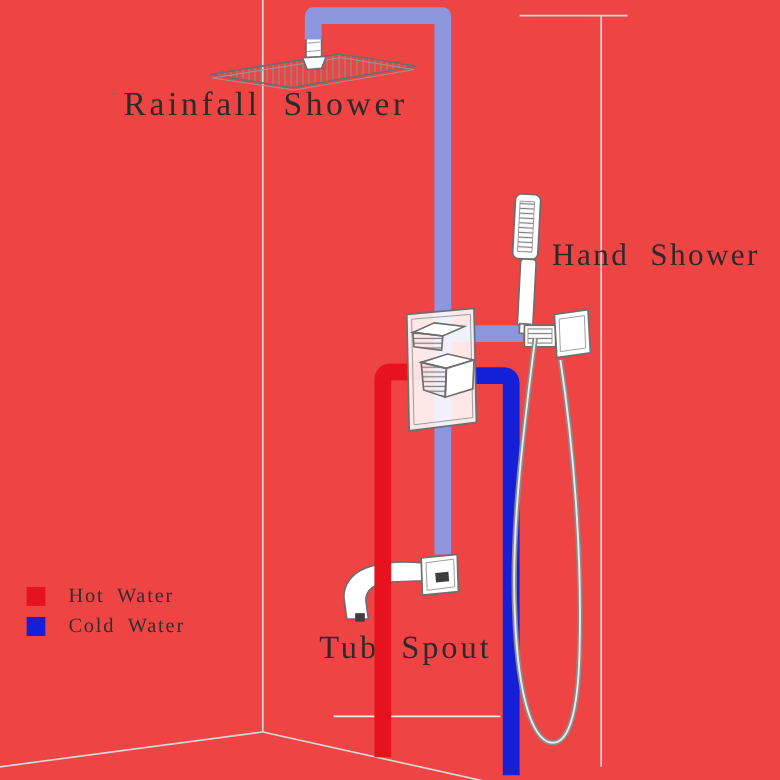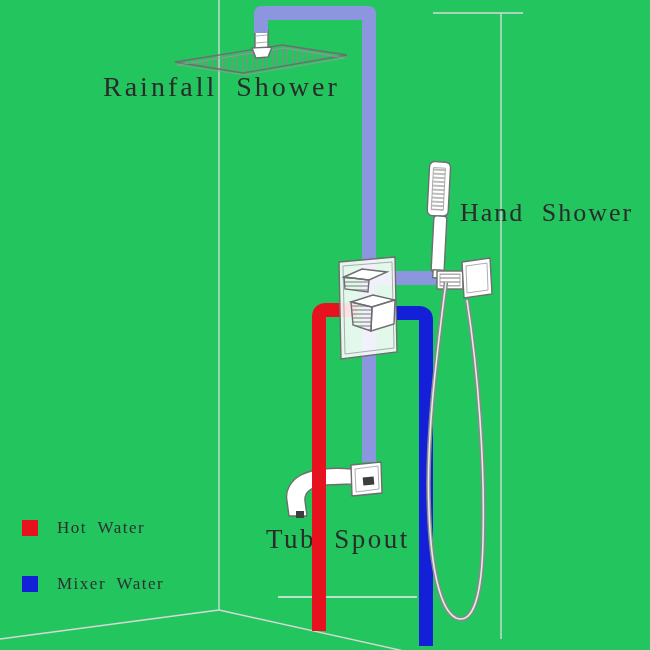--- a/index.html
+++ b/index.html
@@ -1,24 +1,24 @@
 <!DOCTYPE html>
 <html><head>
 <meta charset="utf-8">
 <style>
   html,body{margin:0;padding:0;background:#fff;}
-  .canvas{position:relative;width:650px;height:650px;background:#22c55e;overflow:hidden;
+  .canvas{position:relative;width:650px;height:650px;background:#ef4444;overflow:hidden;
           font-family:"Liberation Serif",serif;}
   .diagram-svg{position:absolute;left:0;top:0;}
   .diagram-label{font-family:"Liberation Serif",serif;}
   .walls line{stroke-width:1.4px;}
   .sketch{stroke:#6e6e6e;stroke-width:1.4px;}
   .sketch-light{stroke:#9a9a9a;stroke-width:0.8px;}
   .legend{position:absolute;left:22px;top:484px;}
-  .legend-row{display:flex;align-items:center;height:25px;margin-top:31px;}
+  .legend-row{display:flex;align-items:center;height:25px;}
   .legend-swatch{width:16px;height:16px;margin-right:19px;flex:0 0 16px;}
   .legend-label{font-size:17px;letter-spacing:1.5px;word-spacing:5px;color:#2f2f2f;white-space:nowrap;}
 </style>
 </head>
 <body>
 
 <div class="canvas">
 
   <svg class="diagram-svg" width="650" height="650" viewBox="0 0 650 650">
     <defs>
@@ -113,17 +113,17 @@
     <div class="legend-row">
       <svg class="legend-swatch" width="16" height="16">
         <rect width="16" height="16" fill="#e6131f"></rect>
       </svg>
       <span class="legend-label">Hot Water</span>
     </div>
     <div class="legend-row">
       <svg class="legend-swatch" width="16" height="16">
         <rect width="16" height="16" fill="#1420d8"></rect>
       </svg>
-      <span class="legend-label">Mixer Water</span>
+      <span class="legend-label">Cold Water</span>
     </div>
   </div>
 
 </div>
 
 </body></html>

